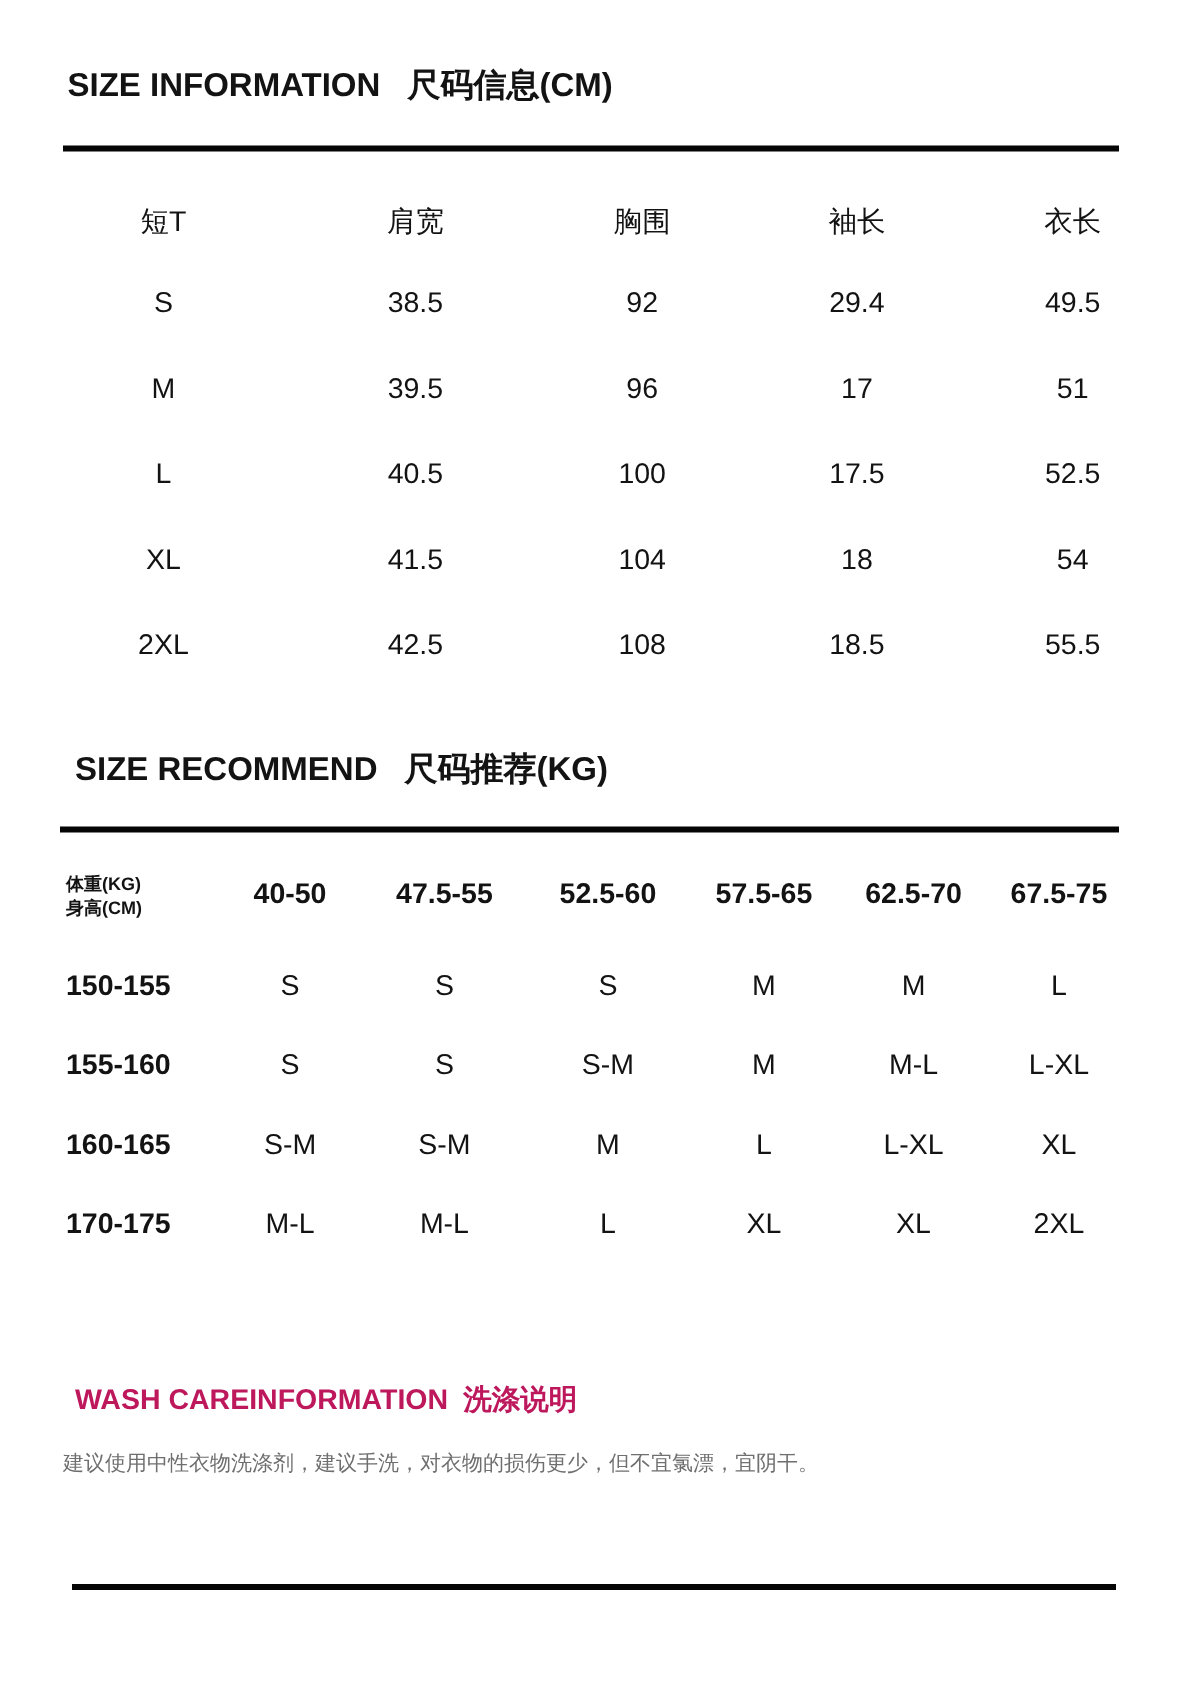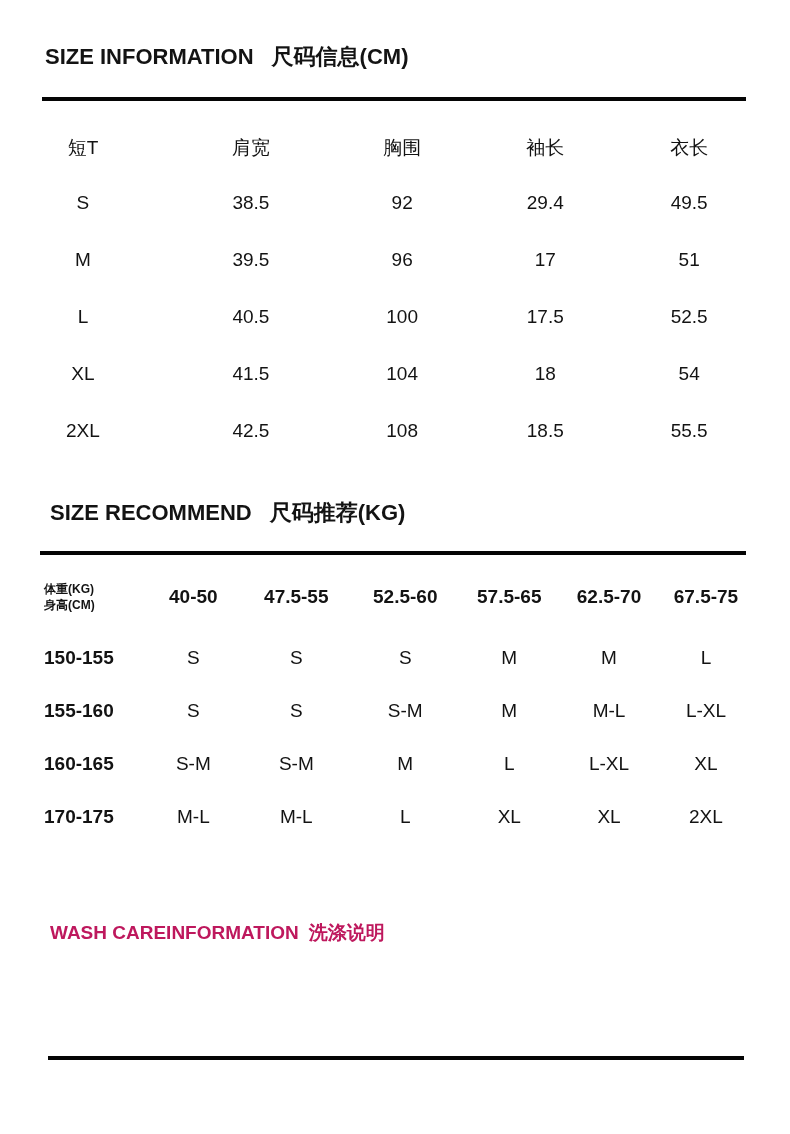--- a/index.html
+++ b/index.html
@@ -31,21 +31,21 @@
   
   .rule { position: absolute; height: 4px; background: #050505; }
   .rule-1 { left: 42px; top: 97px;  width: 704px; }
   .rule-2 { left: 40px; top: 551px; width: 706px; }
   .rule-3 { left: 48px; top: 1056px; width: 696px; }
 
   
   .tbl { position: absolute; border-collapse: collapse; table-layout: fixed; }
   .tbl th, .tbl td { padding: 0; vertical-align: middle; text-align: center; color: #131313; }
 
-  .t1 { left: 28px; top: 122px; width: 700px; }
+  .t1 { left: 54px; top: 122px; width: 700px; }
   .t1 th { height: 52px; font-size: 19px; font-weight: 400; }
   .t1 td { height: 57px; font-size: 19px; font-weight: 400; }
   .t1 th:nth-child(1) { width: 15.7%; }
   .t1 th:nth-child(2) { width: 32.3%; }
   .t1 th:nth-child(3) { width: 10.9%; }
   .t1 th:nth-child(4) { width: 30.0%; }
   .t1 th:nth-child(5) { width: 11.1%; }
 
   .t2 { left: 40px; top: 563px; width: 710px; }
   .t2 th { height: 68px; font-size: 19px; font-weight: 700; }
@@ -205,16 +205,17 @@
           <td>2XL</td>
         </tr>
       </tbody>
     </table>
 
   <header class="wash-title">
     <span>WASH CAREINFORMATION</span>
     <span>洗涤说明</span>
   </header>
   <div class="wash-text">
+      <p>建议使用中性衣物洗涤剂，建议手洗，对衣物的损伤更少，但不宜氯漂，宜阴干。</p>
     </div>
   <div class="rule rule-3"></div>
 
 </div>
 
 </body></html>

